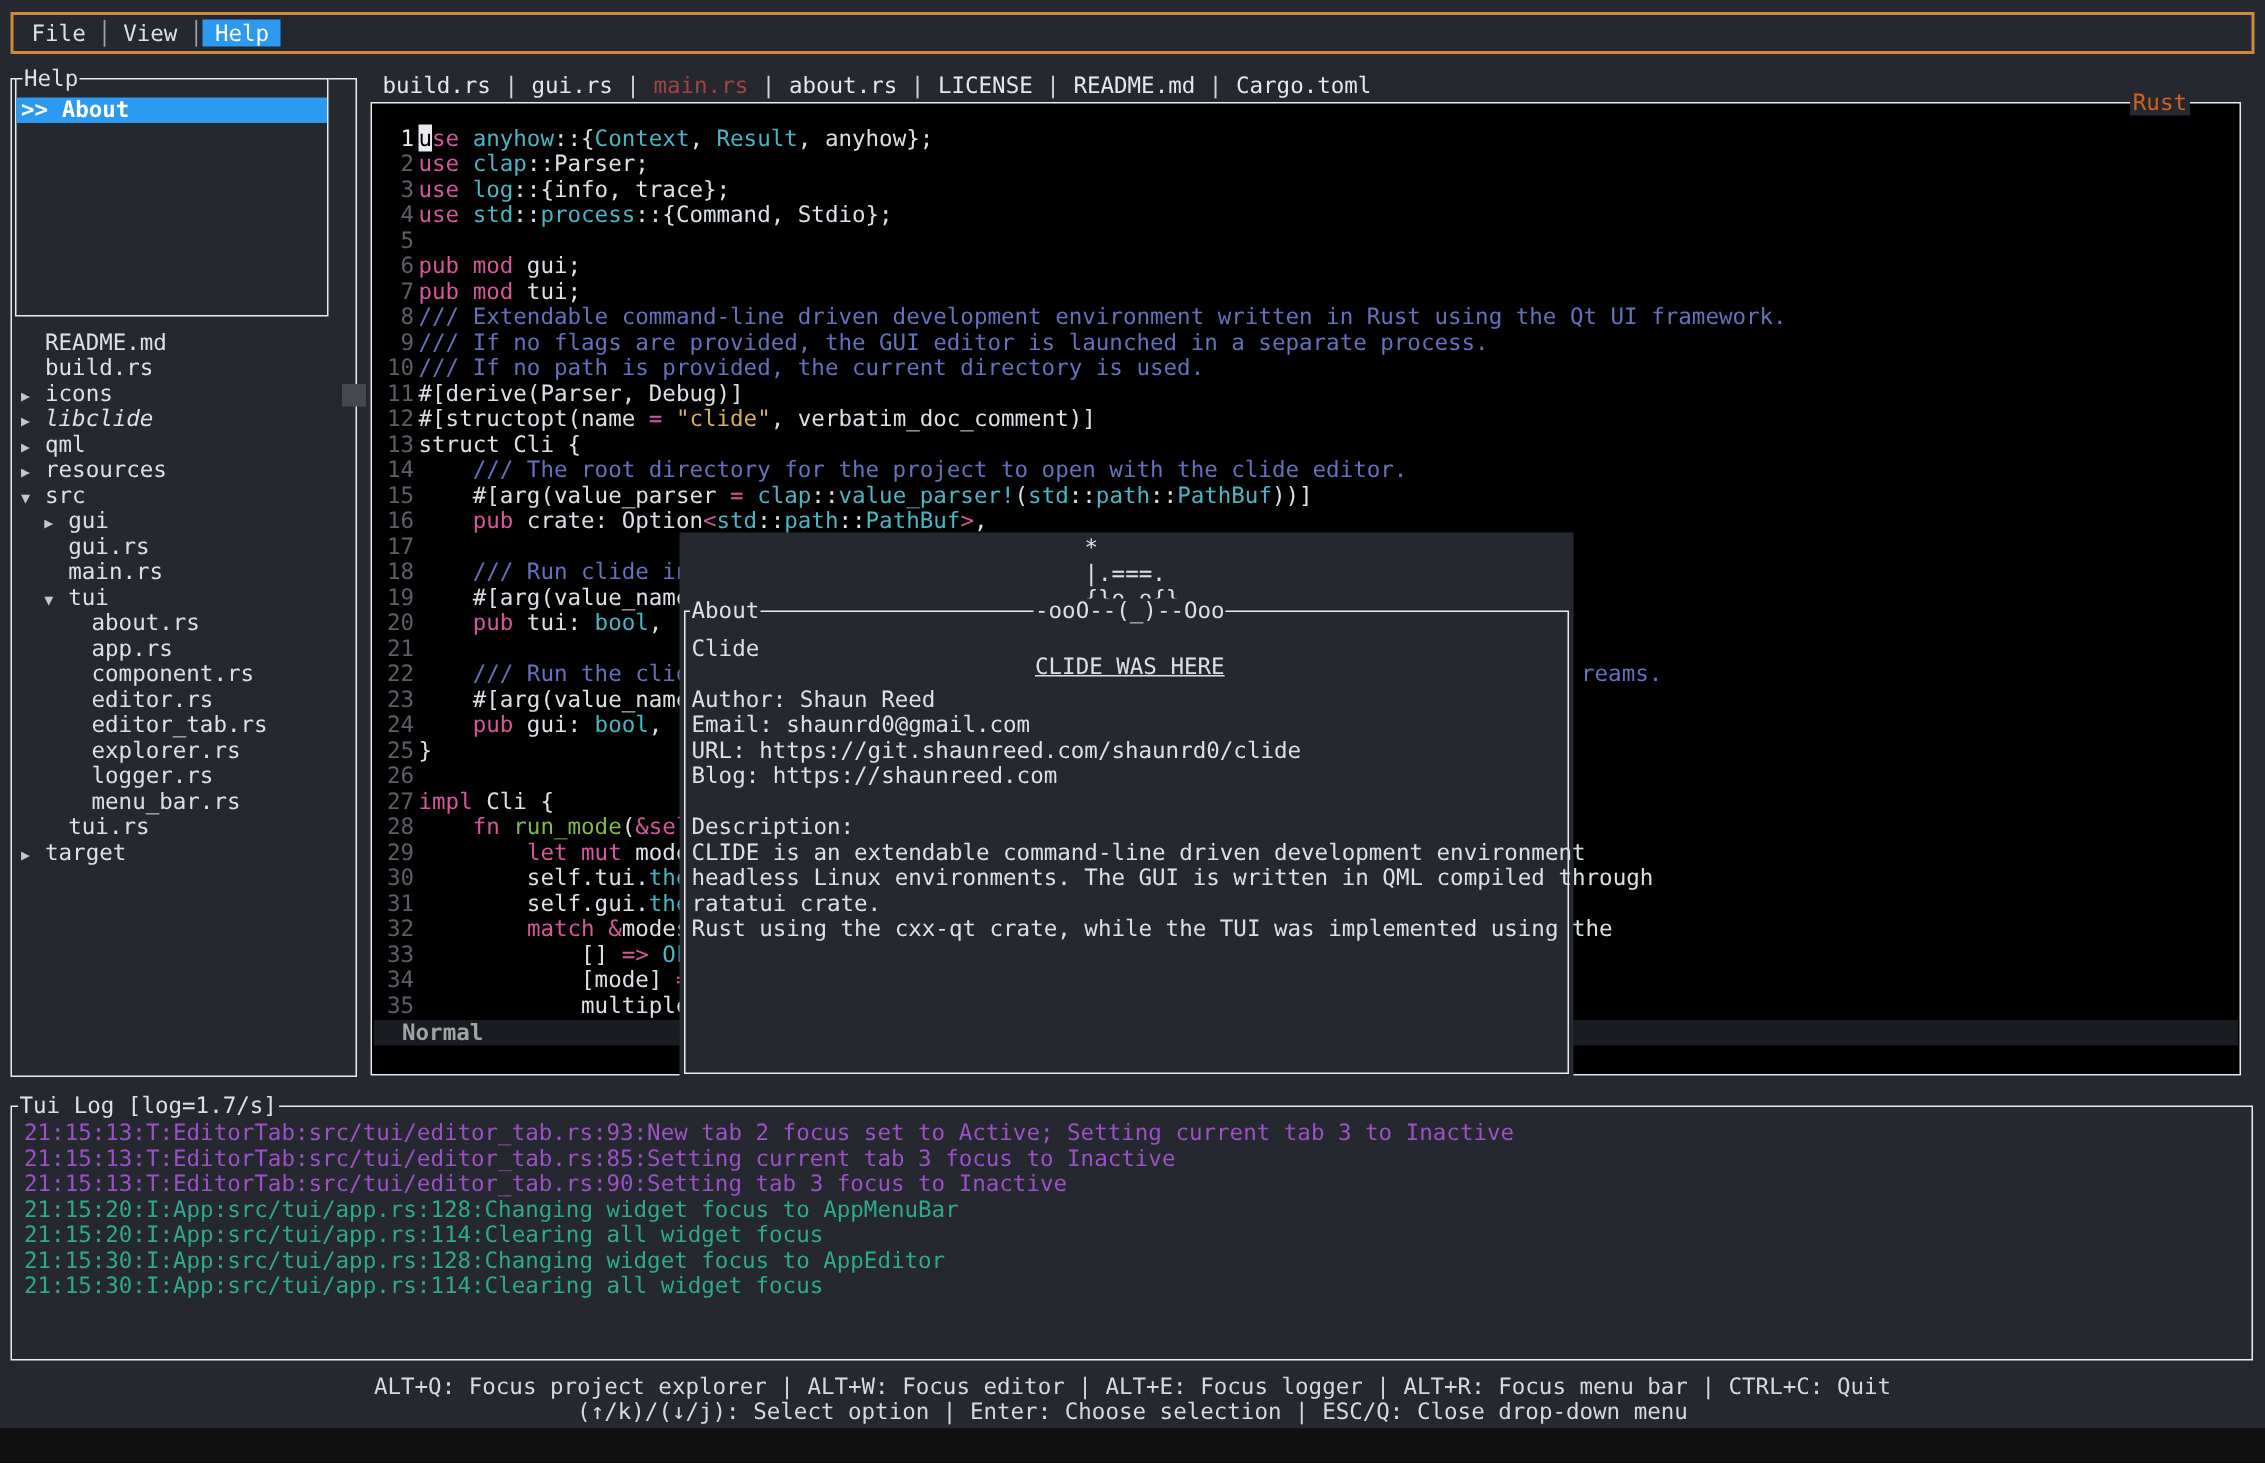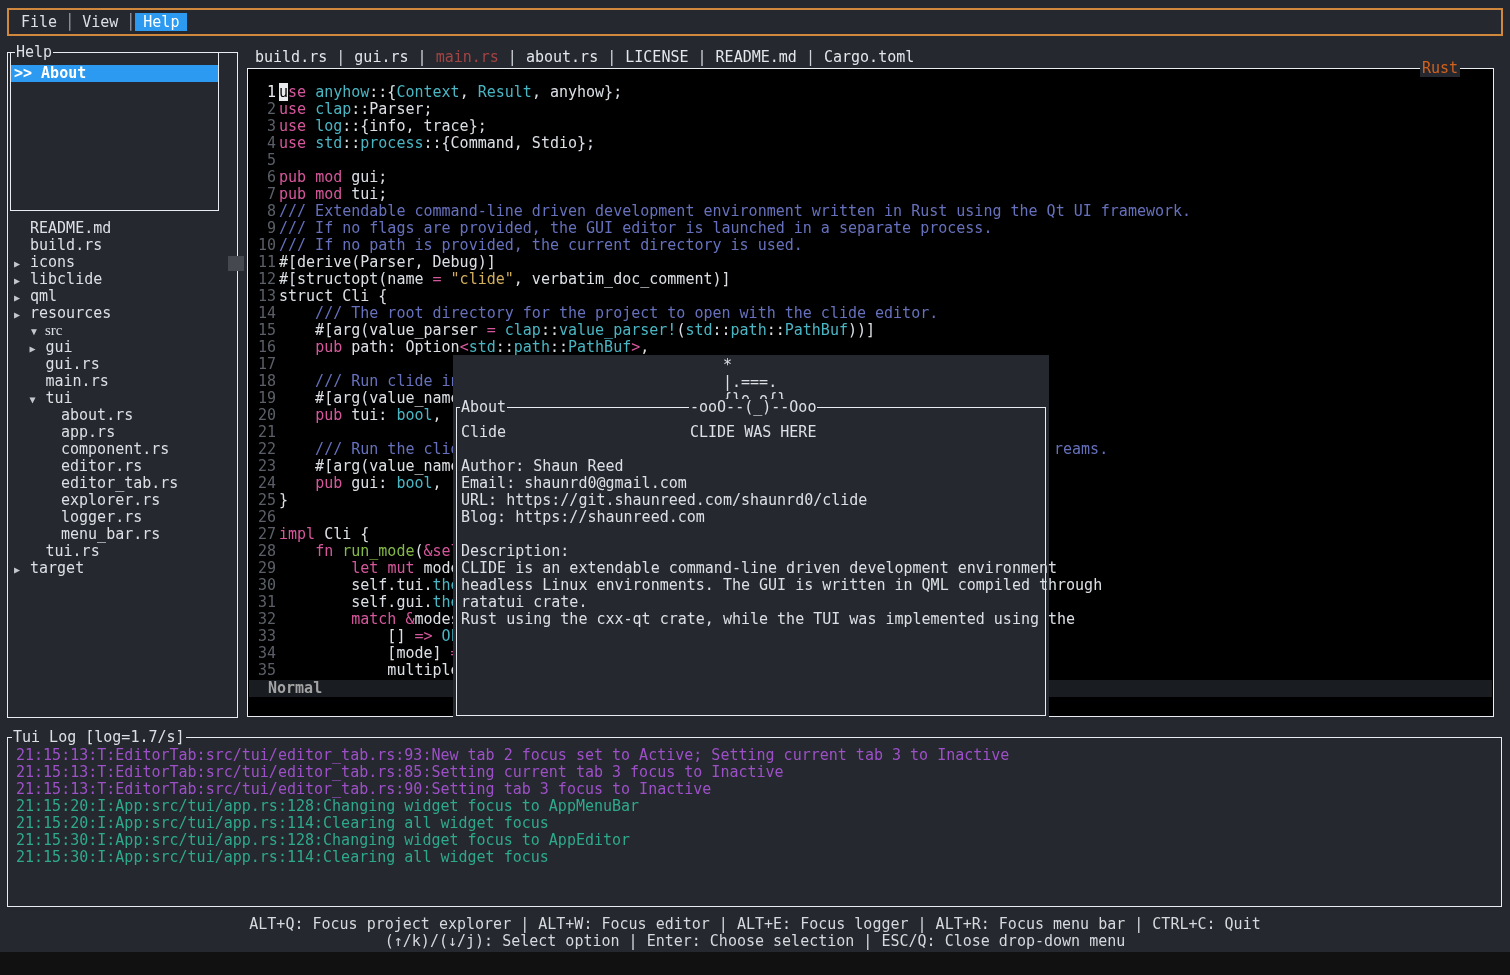--- a/index.html
+++ b/index.html
@@ -50,21 +50,21 @@
   .mode-strip{position:absolute;left:1px;right:1px;top:611px;height:17px;line-height:17px;background:var(--c-mode-bg);}
   .mode-strip span{padding-left:19px;font-weight:bold;color:#a3a3a3;}
   
   .popup{position:absolute;left:453px;top:355px;width:596px;height:363px;background:var(--c-bg);z-index:10;}
   .art{position:absolute;left:270px;top:2px;margin:0;font:inherit;line-height:17px;color:var(--c-plain);}
   .popup-box{position:absolute;left:3px;top:52px;right:3px;bottom:2px;border:1px solid var(--c-border);}
   .popup-title{left:3px;}
   .monkey{position:absolute;top:-9px;left:232px;background:var(--c-bg);padding:0 1px;line-height:17px;color:var(--c-plain);white-space:pre;}
   .popup-content{position:absolute;left:1px;top:16px;right:1px;}
   .popup-row{height:17px;line-height:17px;white-space:pre;padding-left:3px;position:relative;color:var(--c-plain);}
-  .tagline{position:absolute;left:232px;top:0;}
+  .tagline{position:absolute;left:232px;top:12px;text-decoration:underline;}
   
   .log-box{position:absolute;left:7px;top:737px;width:1493px;height:168px;border:1px solid var(--c-border);background:var(--c-bg);}
   .log-entries{position:absolute;left:1px;top:9px;right:1px;}
   .log-line{height:17px;line-height:17px;white-space:pre;padding-left:7px;overflow:hidden;}
   .log-line.trace{color:var(--c-trace);}
   .log-line.info{color:var(--c-info);}
   
   .footer{position:absolute;left:0;top:916px;width:100%;text-align:center;color:var(--c-text);}
   .footer div{height:17px;line-height:17px;white-space:pre;}
 </style>
@@ -81,24 +81,24 @@
         <span class="menu-sep">│</span>
         <span class="menu-item active">Help</span>
       </div>
   </div>
 
   <div class="explorer-box">
     <div class="tree" id="tree">
         <div class="tree-row" style="padding-left: 5px;"><span class="tree-arrow"></span><span>README.md</span></div>
         <div class="tree-row" style="padding-left: 5px;"><span class="tree-arrow"></span><span>build.rs</span></div>
         <div class="tree-row" style="padding-left: 5px;"><span class="tree-arrow">▶</span><span>icons</span></div>
-        <div class="tree-row" style="padding-left: 5px;"><span class="tree-arrow">▶</span><span>libclide</span></div>
+        <div class="tree-row" style="padding-left: 5px; font-style: italic;"><span class="tree-arrow">▶</span><span>libclide</span></div>
         <div class="tree-row" style="padding-left: 5px;"><span class="tree-arrow">▶</span><span>qml</span></div>
         <div class="tree-row" style="padding-left: 5px;"><span class="tree-arrow">▶</span><span>resources</span></div>
-        <div class="tree-row" style="padding-left: 20px; font-family: Liberation Serif, serif;"><span class="tree-arrow">▼</span><span>src</span></div>
+        <div class="tree-row" style="padding-left: 5px;"><span class="tree-arrow">▼</span><span>src</span></div>
         <div class="tree-row" style="padding-left: 20.5px;"><span class="tree-arrow">▶</span><span>gui</span></div>
         <div class="tree-row" style="padding-left: 20.5px;"><span class="tree-arrow"></span><span>gui.rs</span></div>
         <div class="tree-row" style="padding-left: 20.5px;"><span class="tree-arrow"></span><span>main.rs</span></div>
         <div class="tree-row" style="padding-left: 20.5px;"><span class="tree-arrow">▼</span><span>tui</span></div>
         <div class="tree-row" style="padding-left: 36px;"><span class="tree-arrow"></span><span>about.rs</span></div>
         <div class="tree-row" style="padding-left: 36px;"><span class="tree-arrow"></span><span>app.rs</span></div>
         <div class="tree-row" style="padding-left: 36px;"><span class="tree-arrow"></span><span>component.rs</span></div>
         <div class="tree-row" style="padding-left: 36px;"><span class="tree-arrow"></span><span>editor.rs</span></div>
         <div class="tree-row" style="padding-left: 36px;"><span class="tree-arrow"></span><span>editor_tab.rs</span></div>
         <div class="tree-row" style="padding-left: 36px;"><span class="tree-arrow"></span><span>explorer.rs</span></div>
@@ -130,21 +130,21 @@
         <div class="code-line"><span class="lnum">6</span><span class="sg-k">pub</span><span class="sg-p"> </span><span class="sg-k">mod</span><span class="sg-p"> gui;</span></div>
         <div class="code-line"><span class="lnum">7</span><span class="sg-k">pub</span><span class="sg-p"> </span><span class="sg-k">mod</span><span class="sg-p"> tui;</span></div>
         <div class="code-line"><span class="lnum">8</span><span class="sg-c">/// Extendable command-line driven development environment written in Rust using the Qt UI framework.</span></div>
         <div class="code-line"><span class="lnum">9</span><span class="sg-c">/// If no flags are provided, the GUI editor is launched in a separate process.</span></div>
         <div class="code-line"><span class="lnum">10</span><span class="sg-c">/// If no path is provided, the current directory is used.</span></div>
         <div class="code-line"><span class="lnum">11</span><span class="sg-p">#[derive(Parser, Debug)]</span></div>
         <div class="code-line"><span class="lnum">12</span><span class="sg-p">#[structopt(name </span><span class="sg-k">=</span><span class="sg-p"> </span><span class="sg-s">"clide"</span><span class="sg-p">, verbatim_doc_comment)]</span></div>
         <div class="code-line"><span class="lnum">13</span><span class="sg-p">struct Cli {</span></div>
         <div class="code-line"><span class="lnum">14</span><span class="sg-c">    /// The root directory for the project to open with the clide editor.</span></div>
         <div class="code-line"><span class="lnum">15</span><span class="sg-p">    #[arg(value_parser </span><span class="sg-k">=</span><span class="sg-p"> </span><span class="sg-t">clap</span><span class="sg-p">::</span><span class="sg-t">value_parser!</span><span class="sg-p">(</span><span class="sg-t">std</span><span class="sg-p">::</span><span class="sg-t">path</span><span class="sg-p">::</span><span class="sg-t">PathBuf</span><span class="sg-p">))]</span></div>
-        <div class="code-line"><span class="lnum">16</span><span class="sg-p">    </span><span class="sg-k">pub</span><span class="sg-p"> path: Option</span><span class="sg-k">&lt;</span><span class="sg-t">std</span><span class="sg-p">::</span><span class="sg-t">path</span><span class="sg-p">::</span><span class="sg-t">PathBuf</span><span class="sg-k">&gt;</span><span class="sg-p">,</span></div>
+        <div class="code-line"><span class="lnum">16</span><span class="sg-p">    </span><span class="sg-k">pub</span><span class="sg-p"> crate: Option</span><span class="sg-k">&lt;</span><span class="sg-t">std</span><span class="sg-p">::</span><span class="sg-t">path</span><span class="sg-p">::</span><span class="sg-t">PathBuf</span><span class="sg-k">&gt;</span><span class="sg-p">,</span></div>
         <div class="code-line"><span class="lnum">17</span></div>
         <div class="code-line"><span class="lnum">18</span><span class="sg-c">    /// Run clide in h</span></div>
         <div class="code-line"><span class="lnum">19</span><span class="sg-p">    #[arg(value_name </span><span class="sg-k">=</span></div>
         <div class="code-line"><span class="lnum">20</span><span class="sg-p">    </span><span class="sg-k">pub</span><span class="sg-p"> tui: </span><span class="sg-t">bool</span><span class="sg-p">,</span></div>
         <div class="code-line"><span class="lnum">21</span></div>
         <div class="code-line"><span class="lnum">22</span><span class="sg-c">    /// Run the clide </span><span class="sg-c code-tail" style="left: 805.004px;">reams.</span></div>
         <div class="code-line"><span class="lnum">23</span><span class="sg-p">    #[arg(value_name </span><span class="sg-k">=</span></div>
         <div class="code-line"><span class="lnum">24</span><span class="sg-p">    </span><span class="sg-k">pub</span><span class="sg-p"> gui: </span><span class="sg-t">bool</span><span class="sg-p">,</span></div>
         <div class="code-line"><span class="lnum">25</span><span class="sg-p">}</span></div>
         <div class="code-line"><span class="lnum">26</span></div>

